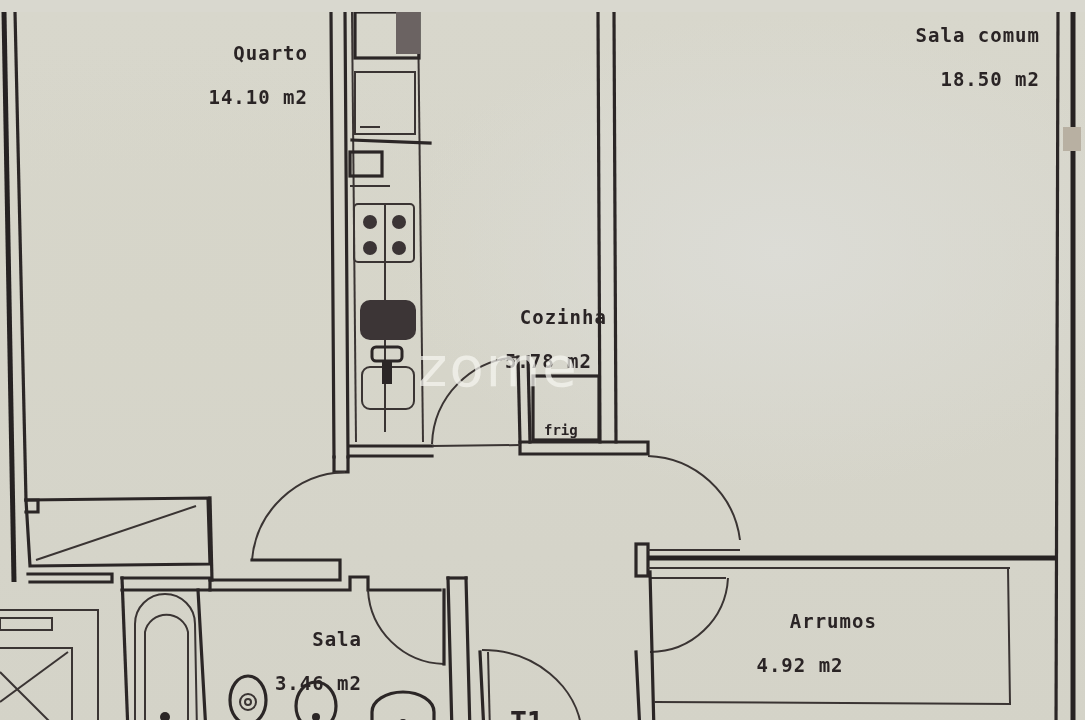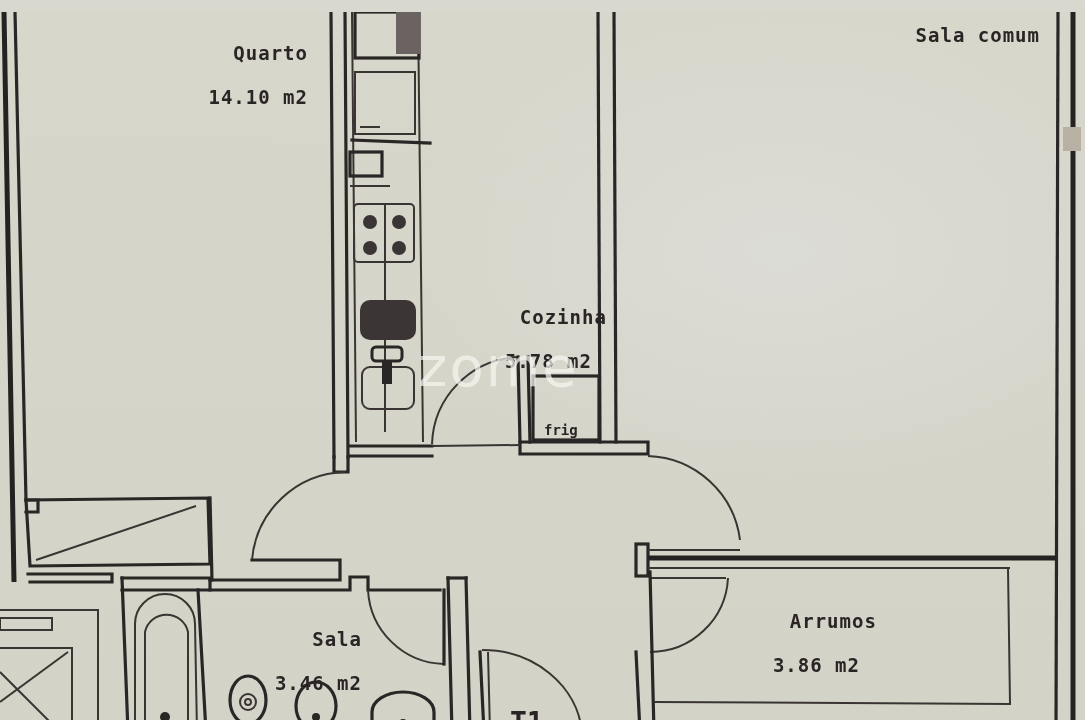--- a/index.html
+++ b/index.html
@@ -195,35 +195,36 @@
     </g>
   </svg>
 
   <div class="label" style="left:176px; top:8px; width:132px;">
     <span>Quarto</span>
     <span class="area">14.10 m2</span>
   </div>
 
   <div class="label" style="left:860px; top:-10px; width:180px;">
     <span>Sala comum</span>
+    <span class="area">18.50 m2</span>
   </div>
 
   <div class="label" style="left:470px; top:272px; width:122px;text-align:right;">
     <span>Cozinha</span>
     <span class="area">5.78 m2</span>
   </div>
 
   <div class="label" style="left:246px; top:594px; width:116px;">
     <span>Sala</span>
     <span class="area">3.46 m2</span>
   </div>
 
-  <div class="label" style="left:740px; top:576px; width:120px; text-align:right;">
+  <div class="label" style="left:740px; top:576px; width:120px; text-align:center;">
     <span>Arrumos</span>
-    <span class="area">3.86 m2</span>
+    <span class="area">4.92 m2</span>
   </div>
 
   <div class="fridge-label" style="left:544px; top:410px;">frig</div>
 
   <div class="typology">T1</div>
 
   <div class="watermark">zome</div>
 </div>
 
 </body></html>

